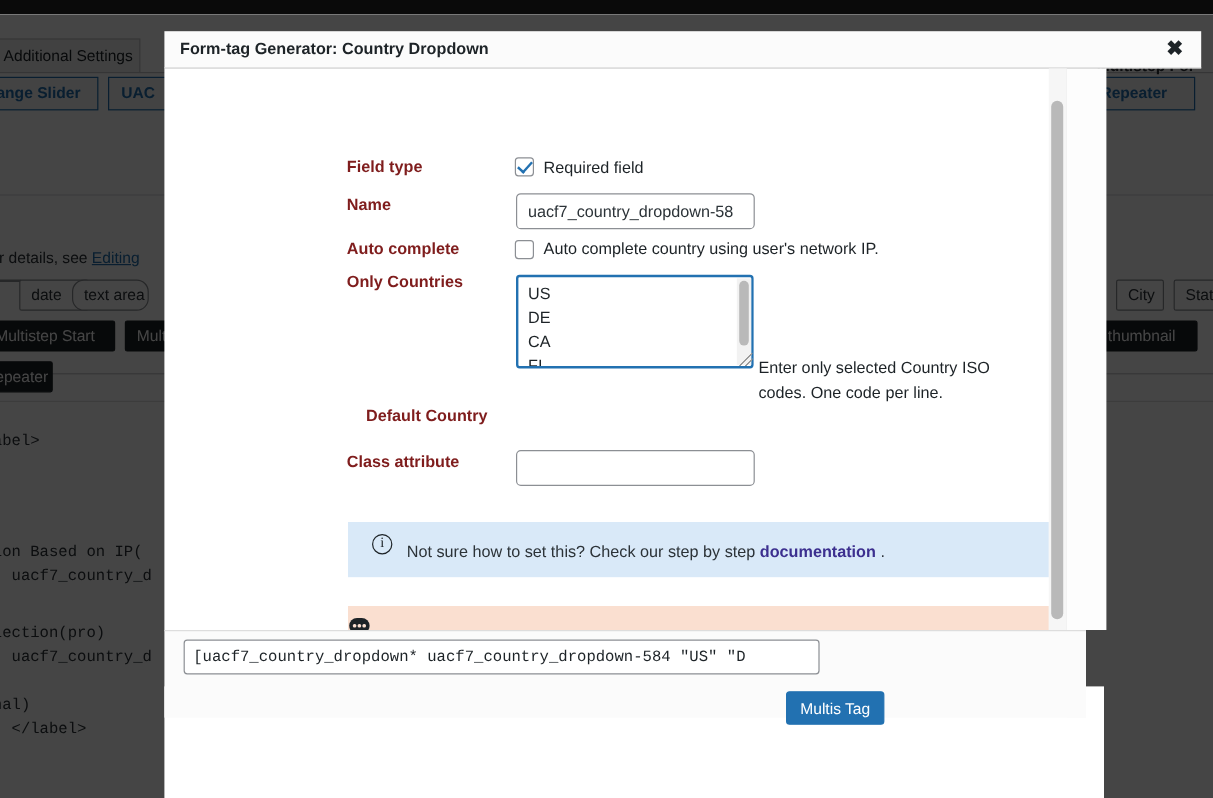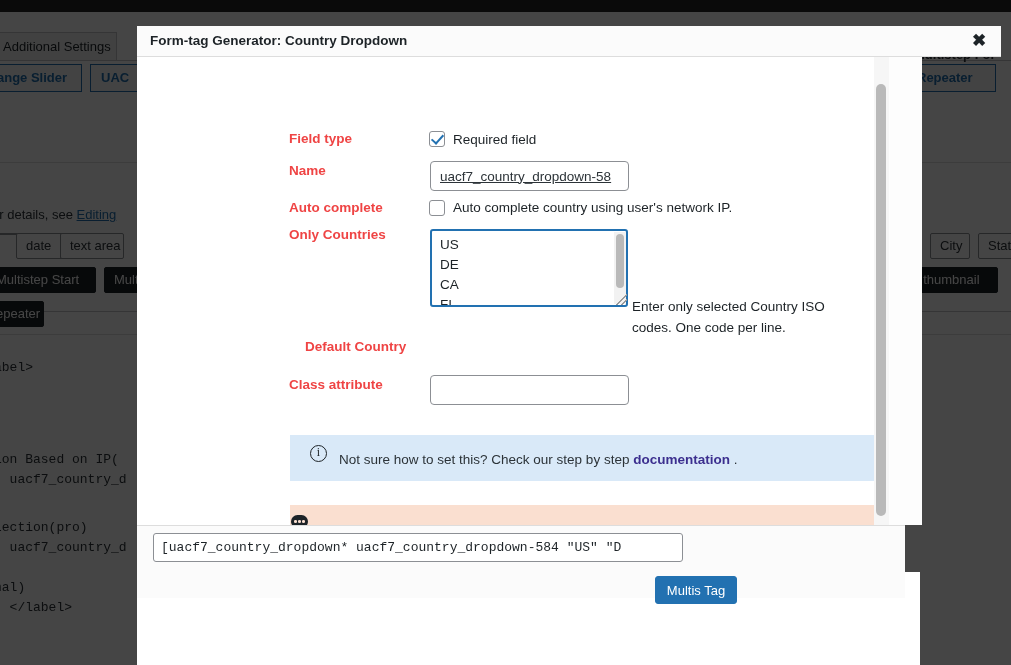--- a/index.html
+++ b/index.html
@@ -59,21 +59,21 @@
   }
   #modal-body{
     position:absolute;left:0;top:31px;width:752px;height:468px;
     background:#ffffff;border-right:1px solid #e6e6e6;box-sizing:border-box;overflow:hidden;
   }
   #modal-body-fill{position:absolute;left:752px;top:31px;width:33px;height:468px;background:#fdfdfd;}
 
   
   #scroll-track{position:absolute;left:737px;top:31px;width:15px;height:468px;background:#f6f6f6;}
   #scroll-thumb{position:absolute;left:739px;top:58px;width:10px;height:432px;background:#b9b9b9;border-radius:5px;}
-  .flabel{position:absolute;font-size:13.5px;font-weight:bold;color:#ef4444;white-space:nowrap;}
+  .flabel{position:absolute;font-size:13.5px;font-weight:bold;color:#7f1d1d;white-space:nowrap;}
 
   .cb{
     position:absolute;width:16px;height:16px;box-sizing:border-box;
     border:1px solid #8c8f94;border-radius:3px;background:#ffffff;cursor:pointer;
   }
   .cb.checked::after{
     content:"";position:absolute;left:4px;top:0px;width:5px;height:10px;
     border:solid #2271b1;border-width:0 2.4px 2.4px 0;transform:rotate(42deg);
   }
   .cb-label{position:absolute;font-size:13.5px;color:#1d2327;white-space:nowrap;}
@@ -166,21 +166,21 @@
     <div class="bg-btn" style="left:90px;top:52px;width:70px;"><span>UAC</span></div>
     <div class="bg-btn" style="left:906px;top:52px;width:90px;"><span>Repeater</span></div>
     <div class="bg-text" style="left:914px;top:35px;font-weight:bold;">Multistep For</div>
 
     <div class="bg-rule" style="left:-8px;top:150px;width:1030px;"></div>
 
     <div class="bg-text" style="left:-8px;top:195px;"><span>or details, see </span><span class="bg-link">Editing </span></div>
 
     <div class="bg-chip" style="left:-10px;top:221px;width:28px;"></div>
     <div class="bg-chip" style="left:16px;top:221px;width:58px;"><span>date</span></div>
-    <div class="bg-chip" style="left:60px;top:221px;width:64px;"><span>text area</span></div>
+    <div class="bg-chip" style="left:60px;top:221px;width:64px;border-radius:10px;"><span>text area</span></div>
     <div class="bg-chip" style="left:884px;top:221px;width:20px;"></div>
     <div class="bg-chip" style="left:930px;top:221px;width:40px;"><span>City</span></div>
     <div class="bg-chip" style="left:978px;top:221px;width:46px;"><span>State</span></div>
 
     <div class="bg-chip solid" style="left:-14px;top:255px;width:110px;"><span>Multistep Start</span></div>
     <div class="bg-chip solid" style="left:104px;top:255px;width:64px;"><span>Multis</span></div>
     <div class="bg-chip solid" style="left:906px;top:255px;width:92px;"><span>t thumbnail</span></div>
 
     <div class="bg-chip solid" style="left:-14px;top:289px;width:58px;"><span>epeater</span></div>
 
@@ -209,21 +209,21 @@
 
   <div id="modal-body-fill"></div>
 
   <div id="modal-body">
 
     <div class="flabel" style="left:152px;top:74px;">Field type</div>
     <div class="cb checked" style="left:292px;top:74px;"></div>
     <div class="cb-label" style="left:316px;top:75px;">Required field</div>
 
     <div class="flabel" style="left:152px;top:106px;">Name</div>
-    <input class="tinput" style="left: 293px; top: 104px; width: 199px; text-decoration: underline;" value="uacf7_country_dropdown-58">
+    <input class="tinput" style="left: 293px; top: 104px; width: 199px;" value="uacf7_country_dropdown-58">
 
     <div class="flabel" style="left:152px;top:143px;">Auto complete</div>
     <div class="cb" style="left:292px;top:143px;"></div>
     <div class="cb-label" style="left:316px;top:143px;">Auto complete country using user's network IP.</div>
 
     <div class="flabel" style="left:152px;top:170px;">Only Countries</div>
     <textarea id="only-countries" style="">US
 DE
 CA
 FI</textarea>

